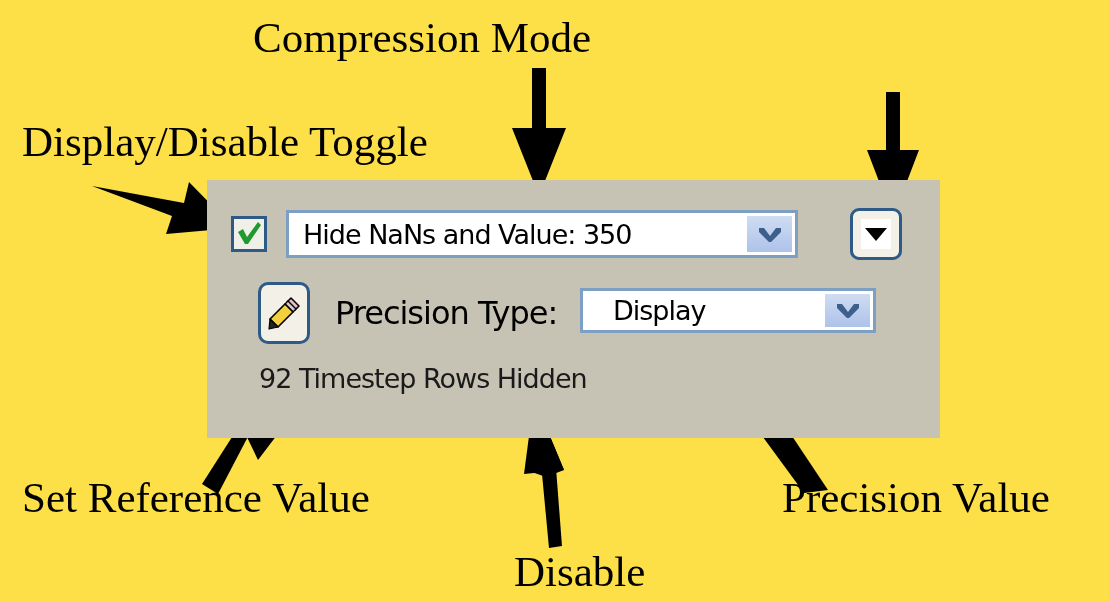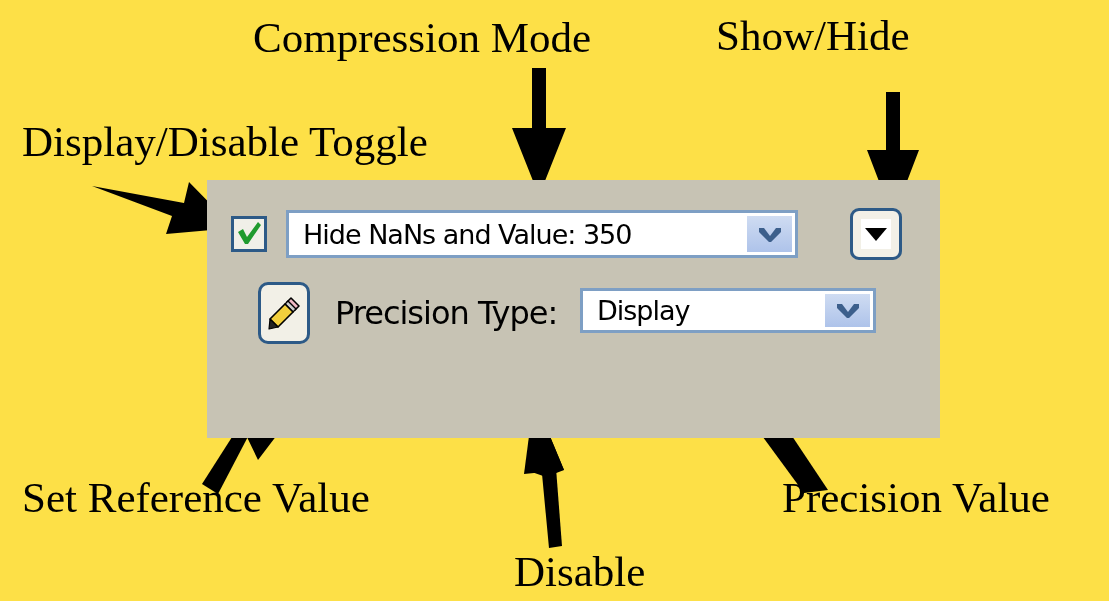--- a/index.html
+++ b/index.html
@@ -159,21 +159,21 @@
     box-sizing: border-box;
     background: #ffffff;
     border: 3px solid #7e9fc4;
     display: flex;
     align-items: stretch;
   }
   #precision-combo .cb-text {
     flex: 1 1 auto;
     display: flex;
     align-items: center;
-    padding-left: 14px;
+    padding-left: 30px;
     font-family: "DejaVu Sans", "Liberation Sans", sans-serif;
     font-size: 27px;
     color: #000000;
     letter-spacing: -1px;
     white-space: nowrap;
     overflow: hidden;
   }
 
   
   #status-text {
@@ -187,21 +187,20 @@
     white-space: nowrap;
   }
 </style>
 </head>
 <body>
 
 <div id="root">
 
   <div class="annot" style="left:253px; top:12px;">Compression Mode</div>
 
-  <div class="annot" style="left:716px; top:10px;">Show/Hide</div>
 
 
   <div class="annot" style="left:22px; top:116px;">Display/Disable Toggle</div>
 
   <div class="annot" style="left:22px; top:472px;text-align:right;">Set Reference Value</div>
 
   <div class="annot" style="left:514px; top:546px;">Disable</div>
 
   <div class="annot" style="left:782px; top:472px;">Precision Value</div>
 
@@ -288,15 +287,16 @@
 
     <div id="precision-combo">
       <div class="cb-text">Display</div>
       <div class="cb-arrow">
         <svg width="26" height="17" viewBox="0 0 26 17">
           <polygon points="2,2 7,2 13,10 19,2 24,2 24,6 14,16 12,16 2,6" fill="#3c5f8c"></polygon>
         </svg>
       </div>
     </div>
 
+    <div id="status-text">92 Timestep Rows Hidden</div>
 
   </div>
 </div>
 
 </body></html>

